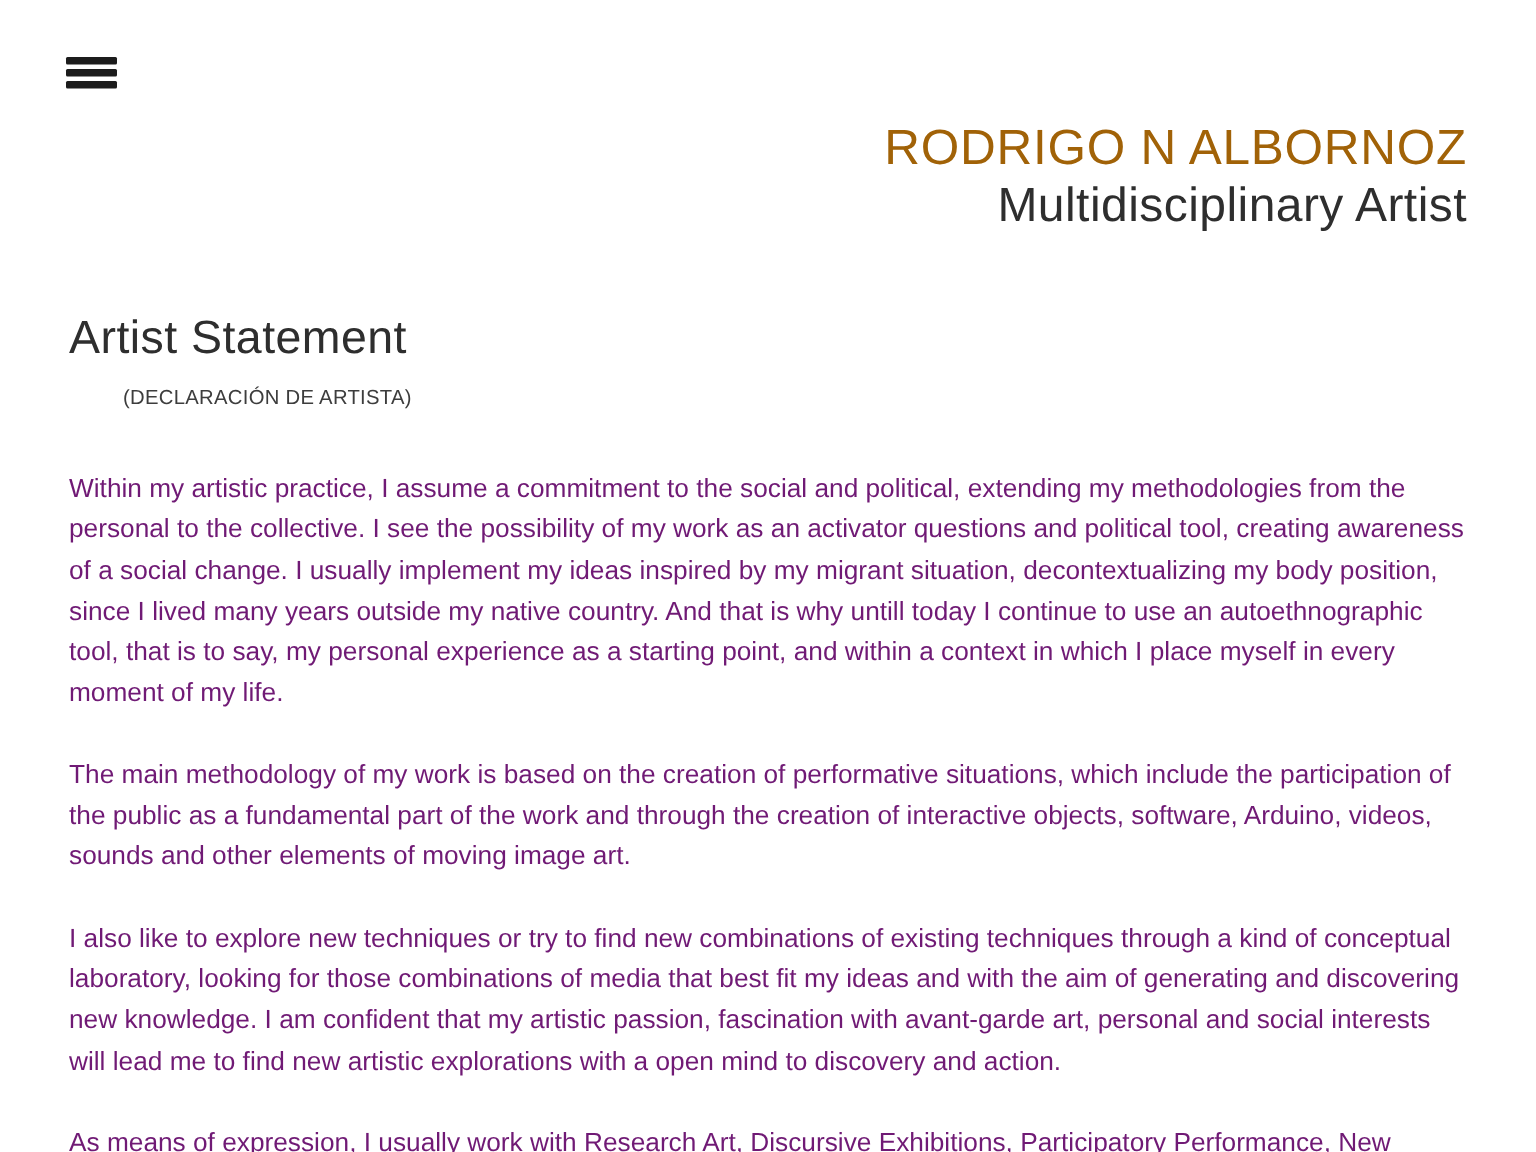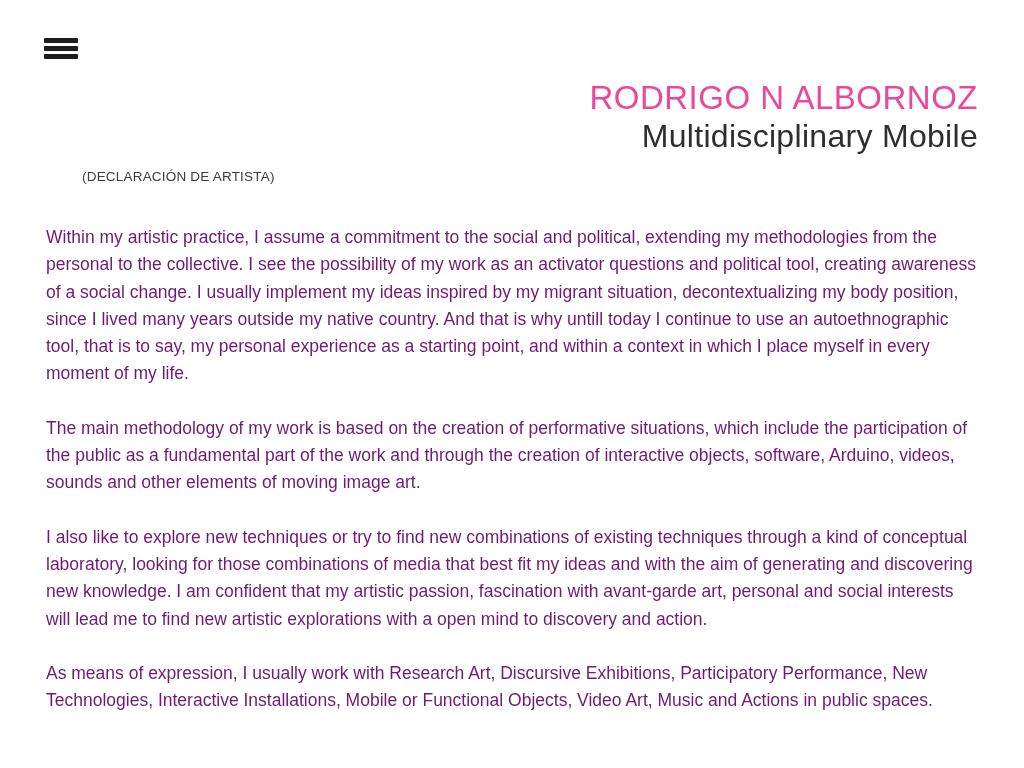--- a/index.html
+++ b/index.html
@@ -47,21 +47,21 @@
 
   
   .site-header {
     padding: 78px 46px 0 0;
     text-align: right;
   }
   .site-title {
     font-size: 33px;
     line-height: 39px;
     font-weight: 400;
-    color: #ec4899;
+    color: #a16207;
     letter-spacing: 0.5px;
     text-decoration: none;
     display: block;
   }
   .site-tagline {
     font-size: 32px;
     line-height: 39px;
     font-weight: 400;
     color: #2e2e2e;
     letter-spacing: 0.3px;
@@ -111,24 +111,25 @@
   <button class="menu-toggle" aria-label="Menu">
     <span class="hamburger">
       <span></span>
       <span></span>
       <span></span>
     </span>
   </button>
 
   <header class="site-header">
     <a href="#" class="site-title">RODRIGO N ALBORNOZ</a>
-    <a href="#" class="site-tagline">Multidisciplinary Mobile</a>
+    <a href="#" class="site-tagline">Multidisciplinary Artist</a>
   </header>
 
   <main class="content">
+    <h1 class="page-title">Artist Statement</h1>
     <div class="page-subtitle">(DECLARACIÓN DE ARTISTA)</div>
 
     <div class="statement">
       <p>Within my artistic practice, I assume a commitment to the social and political, extending my methodologies from the personal to the collective. I see the possibility of my work as an activator questions and political tool, creating awareness of a social change. I usually implement my ideas inspired by my migrant situation, decontextualizing my body position, since I lived many years outside my native country. And that is why untill today I continue to use an autoethnographic tool, that is to say, my personal experience as a starting point, and within a context in which I place myself in every moment of my life.</p>
       <p>The main methodology of my work is based on the creation of performative situations, which include the participation of the public as a fundamental part of the work and through the creation of interactive objects, software, Arduino, videos, sounds and other elements of moving image art.</p>
       <p>I also like to explore new techniques or try to find new combinations of existing techniques through a kind of conceptual laboratory, looking for those combinations of media that best fit my ideas and with the aim of generating and discovering new knowledge. I am confident that my artistic passion, fascination with avant-garde art, personal and social interests will lead me to find new artistic explorations with a open mind to discovery and action.</p>
       <p>As means of expression, I usually work with Research Art, Discursive Exhibitions, Participatory Performance, New Technologies, Interactive Installations, Mobile or Functional Objects, Video Art, Music and Actions in public spaces.</p>
     </div>
   </main>
 

